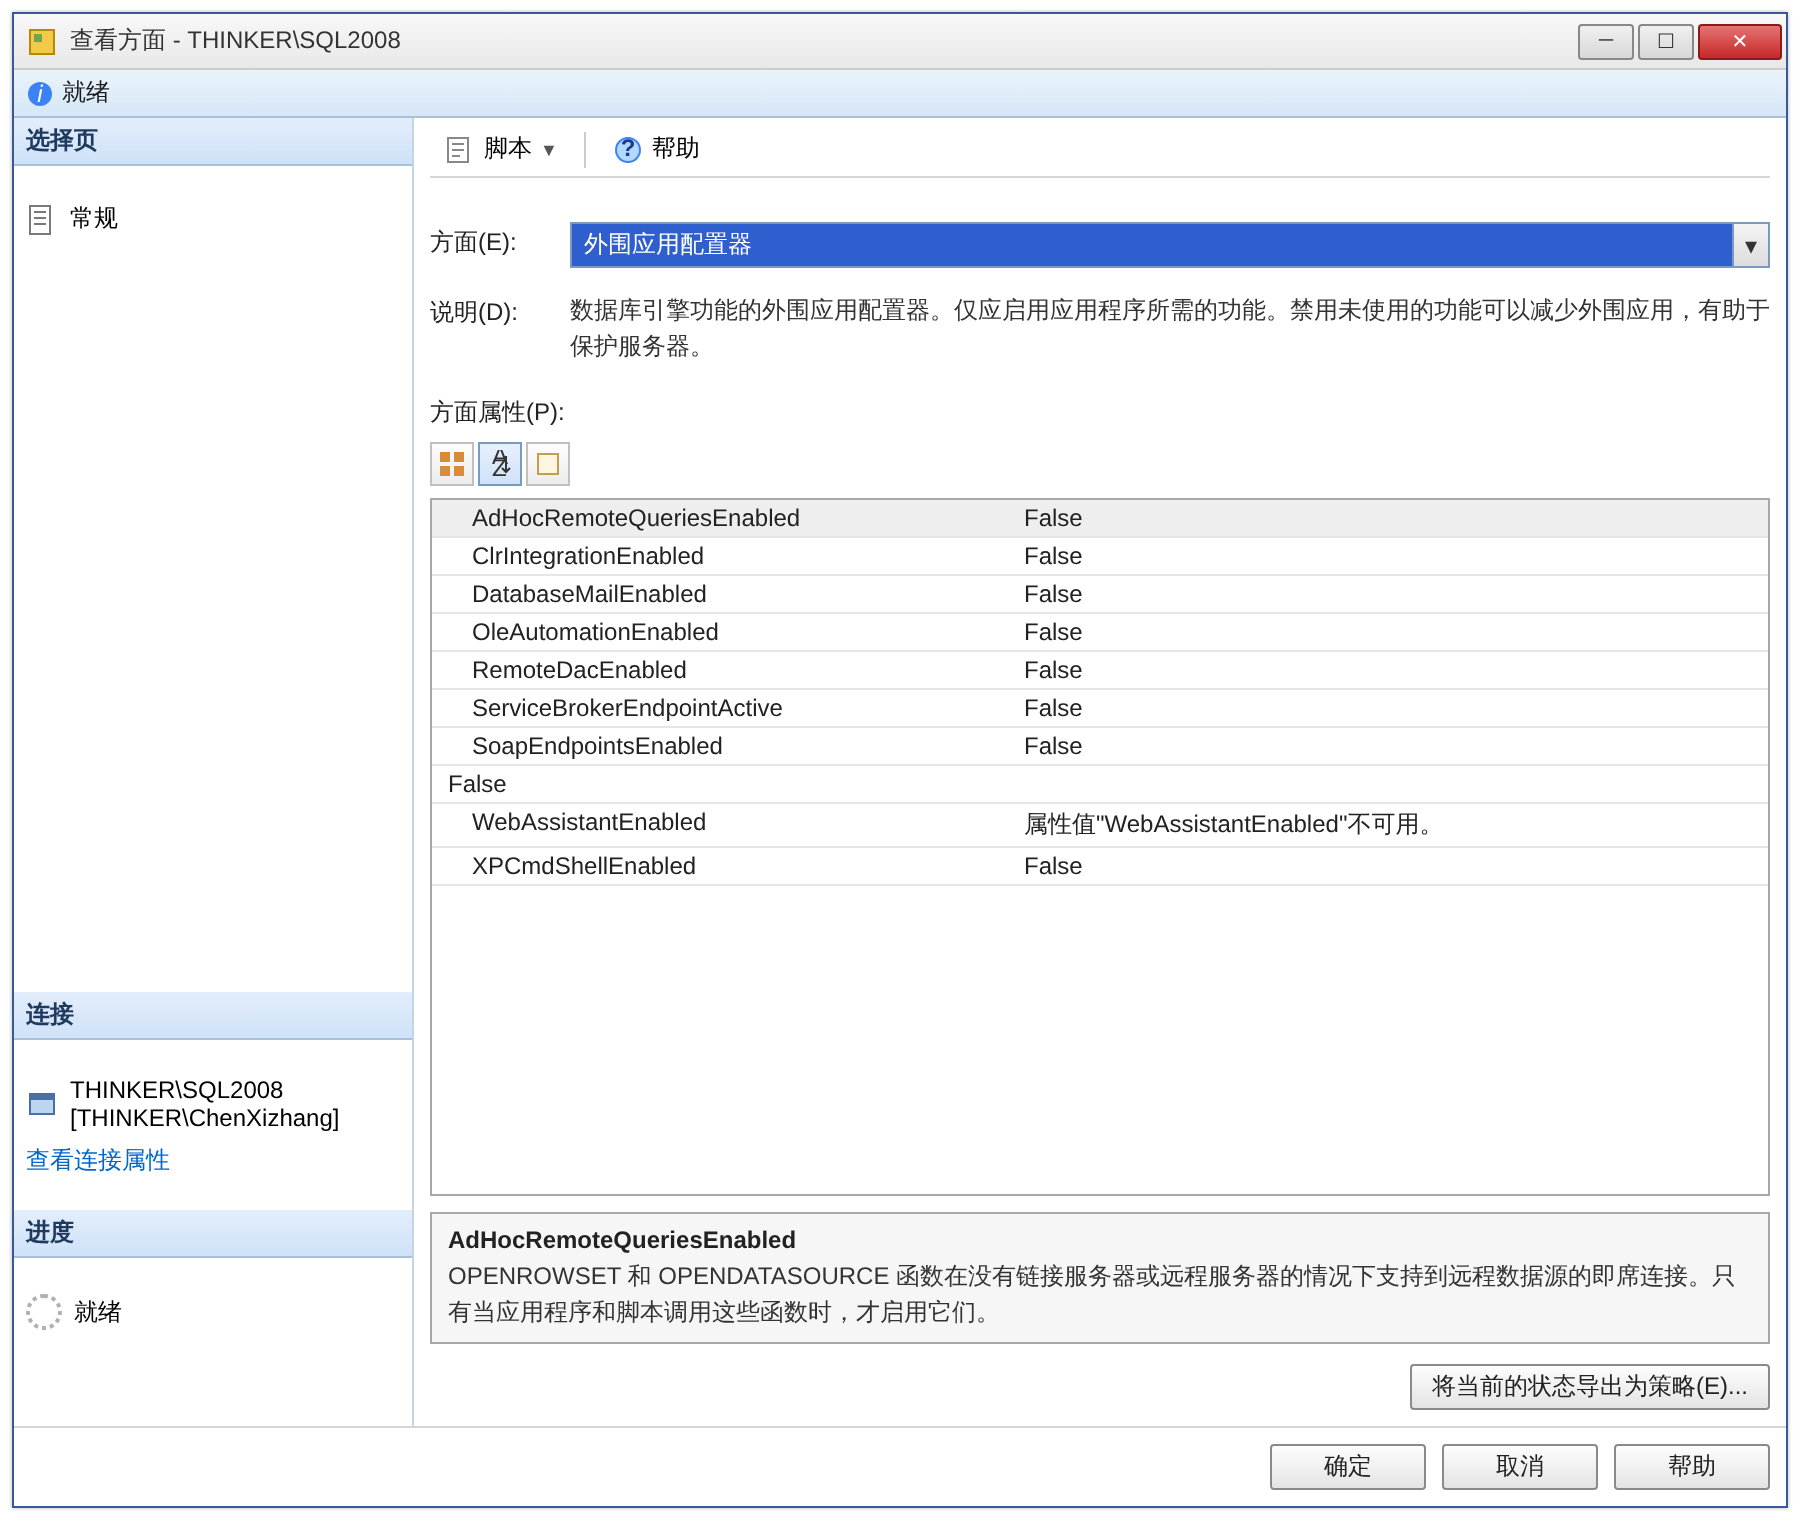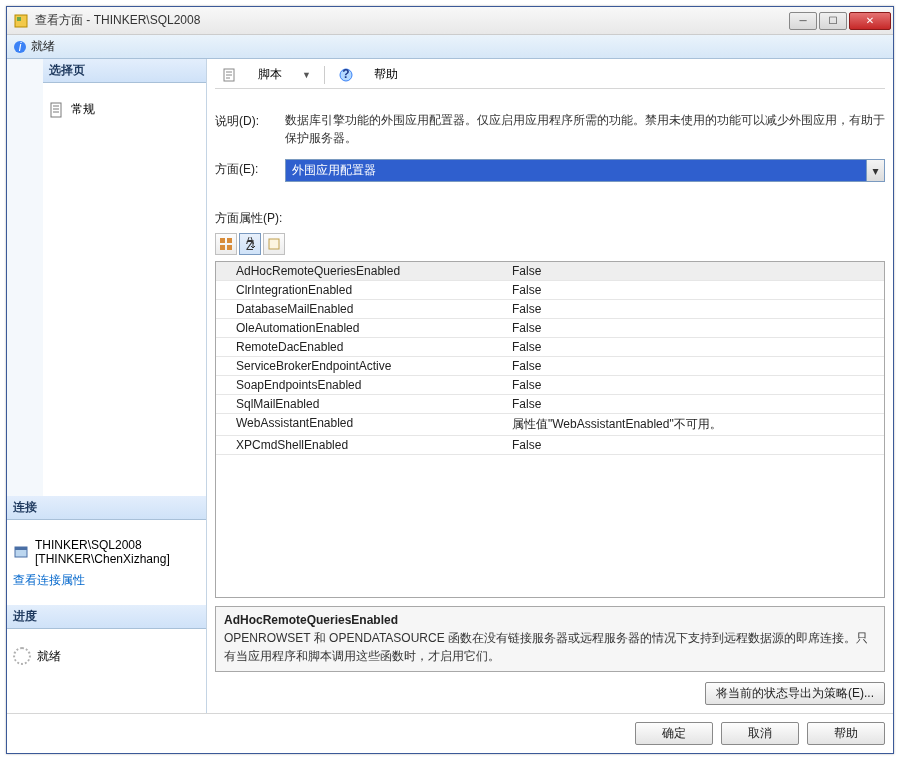--- a/index.html
+++ b/index.html
@@ -14,34 +14,34 @@
 .ribbon { height: 24px; background: linear-gradient(to bottom,#eaf3fb,#d6e7f7); border-bottom: 1px solid #a8c0d8; display:flex; align-items:center; padding: 0 6px; gap:4px; }
 .ribbon .info-icon { width:14px; height:14px; }
 .ribbon .status { color:#1a1a1a; }
 .client { flex:1; display:flex; min-height:0; }
 .sidebar { width: 200px; border-right:1px solid #c4d4e4; display:flex; flex-direction:column; background:#f4f8fc; }
 .side-section-title { background: linear-gradient(to bottom,#e3eefc,#cfe2f8); border-bottom:1px solid #a8c0d8; padding:3px 6px; color:#1f3a5f; font-weight:bold; }
 .side-body { padding:16px 6px; background:#fff; }
 .side-item { display:flex; align-items:center; gap:6px; padding:2px 0; }
 .side-item .icon { width:16px; height:16px; }
 .side-link { color:#0066cc; cursor:pointer; }
-.side-top { flex:1; display:flex; flex-direction:column;margin-left:36px; }
+.side-top { flex:1; display:flex; flex-direction:column; }
 .side-top .side-body { flex:1; }
 .main { flex:1; display:flex; flex-direction:column; padding: 4px 8px 8px 8px; gap:4px; }
 .toolbar { height:26px; display:flex; align-items:center; gap:4px; border-bottom:1px solid #d6d6d6; padding-bottom:2px; }
-.tool-btn { display:flex; align-items:center; gap:20px; padding:2px 6px; border:1px solid transparent; border-radius:2px; }
+.tool-btn { display:flex; align-items:center; gap:4px; padding:2px 6px; border:1px solid transparent; border-radius:2px; }
 .tool-sep { width:1px; height:18px; background:#ccc; margin:0 2px; }
 .form-row { display:flex; align-items:flex-start; padding:4px 0; gap:6px; }
 .form-label { width:64px; padding-top:2px; color:#222; }
 .form-ctl { flex:1; }
 .combo { display:flex; align-items:stretch; border:1px solid #7a9ac0; }
 .combo .sel { flex:1; background:#2f5fce; color:#fff; padding:2px 6px; }
 .combo .arrow { width:18px; background:linear-gradient(to bottom,#f4f4f4,#dcdcdc); border-left:1px solid #7a9ac0; display:flex; align-items:center; justify-content:center; color:#333; }
 .desc-text { color:#333; line-height:1.5; }
-.prop-label { margin-top:20px; margin-bottom:2px; color:#222; }
+.prop-label { margin-top:8px; margin-bottom:2px; color:#222; }
 .prop-toolbar { display:flex; gap:2px; margin-bottom:2px; }
 .ptb-btn { width:22px; height:22px; border:1px solid #c0c0c0; background:linear-gradient(to bottom,#fdfdfd,#ececec); display:flex; align-items:center; justify-content:center; }
 .grid-container { flex:1; border:1px solid #a8a8a8; background:#fff; display:flex; flex-direction:column; min-height:0; }
 .grid { flex:1; overflow:auto; }
 .grid-row { display:flex; border-bottom:1px solid #e6e6e6; }
 .grid-row.sel { background:#eeeeee; }
 .grid-cell { padding:2px 8px; color:#222; }
 .gc-name { flex:0 0 288px; padding-left:20px; }
 .gc-val { flex:1; }
 .help-box { border:1px solid #a8a8a8; background:#f6f6f6; padding:6px 8px; margin-top:4px; }
@@ -156,32 +156,32 @@
                 <text x="8" y="11" text-anchor="middle" fill="#1e3a8a" font-size="9" font-weight="bold">?</text>
               </svg>
           </span>
           <span>帮助</span>
         </div>
       </div>
 
       <div style="height:10px"></div>
 
       <div class="form-row">
-        <div class="form-label">说明(D):</div>
-        <div class="form-ctl desc-text">数据库引擎功能的外围应用配置器。仅应启用应用程序所需的功能。禁用未使用的功能可以减少外围应用，有助于保护服务器。</div>
-      </div>
-
-      <div class="form-row">
         <div class="form-label">方面(E):</div>
         <div class="form-ctl">
           <div class="combo">
             <div class="sel">外围应用配置器</div>
             <div class="arrow">▾</div>
           </div>
         </div>
+      </div>
+
+      <div class="form-row">
+        <div class="form-label">说明(D):</div>
+        <div class="form-ctl desc-text">数据库引擎功能的外围应用配置器。仅应启用应用程序所需的功能。禁用未使用的功能可以减少外围应用，有助于保护服务器。</div>
       </div>
 
       <div class="prop-label">方面属性(P):</div>
 
       <div class="prop-toolbar">
         <div class="ptb-btn">
           <svg width="14" height="14">
               <rect x="1" y="1" width="5" height="5" fill="#d88c3a"></rect>
               <rect x="8" y="1" width="5" height="5" fill="#d88c3a"></rect>
               <rect x="1" y="8" width="5" height="5" fill="#d88c3a"></rect>
@@ -226,21 +226,20 @@
             </div>
             <div class="grid-row">
               <div class="grid-cell gc-name">ServiceBrokerEndpointActive</div>
               <div class="grid-cell gc-val">False</div>
             </div>
             <div class="grid-row">
               <div class="grid-cell gc-name">SoapEndpointsEnabled</div>
               <div class="grid-cell gc-val">False</div>
             </div>
             <div class="grid-row">
-              <div class="grid-cell gc-name">SqlMailEnabled</div>
               <div class="grid-cell gc-val">False</div>
             </div>
             <div class="grid-row">
               <div class="grid-cell gc-name">WebAssistantEnabled</div>
               <div class="grid-cell gc-val">属性值"WebAssistantEnabled"不可用。</div>
             </div>
             <div class="grid-row">
               <div class="grid-cell gc-name">XPCmdShellEnabled</div>
               <div class="grid-cell gc-val">False</div>
             </div>

